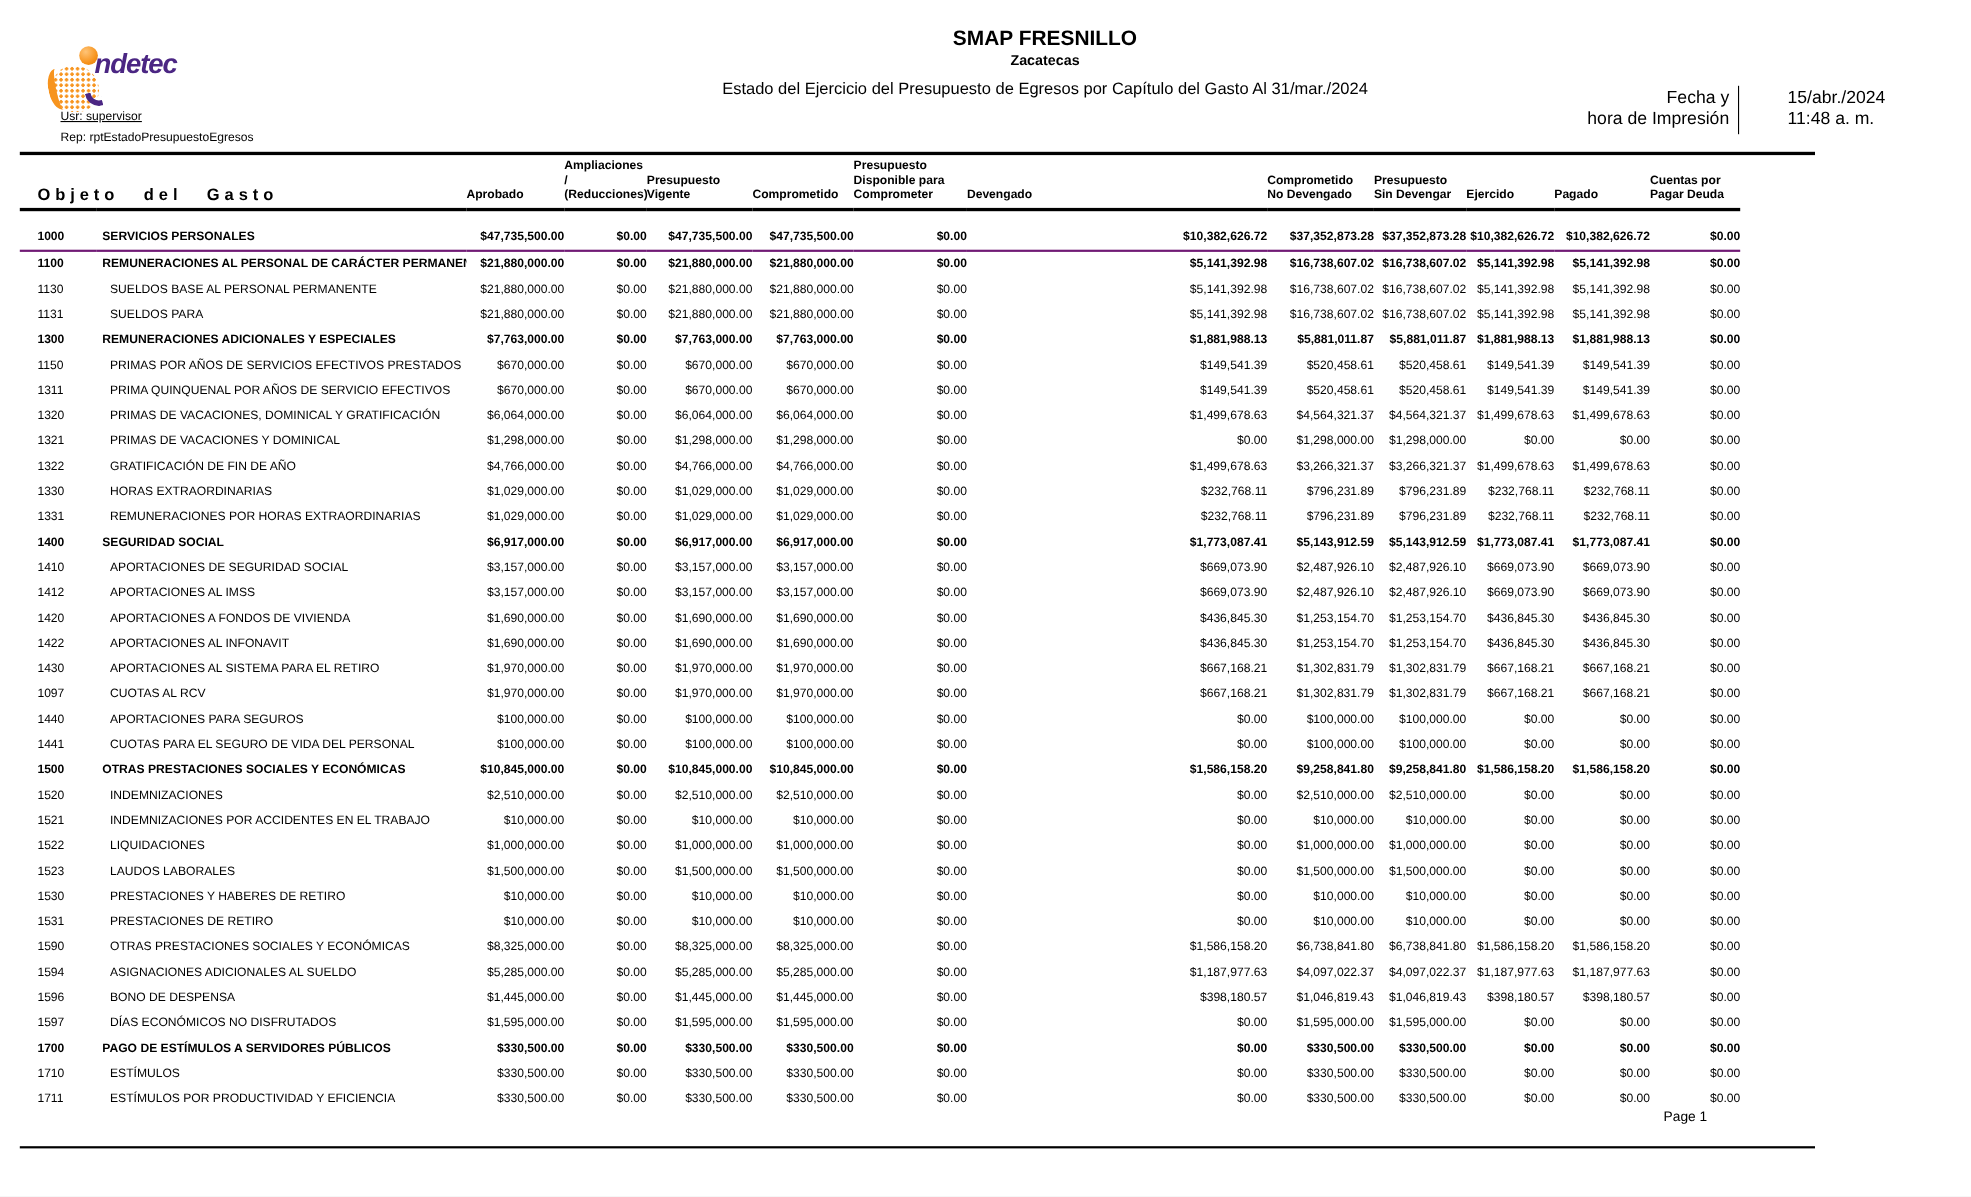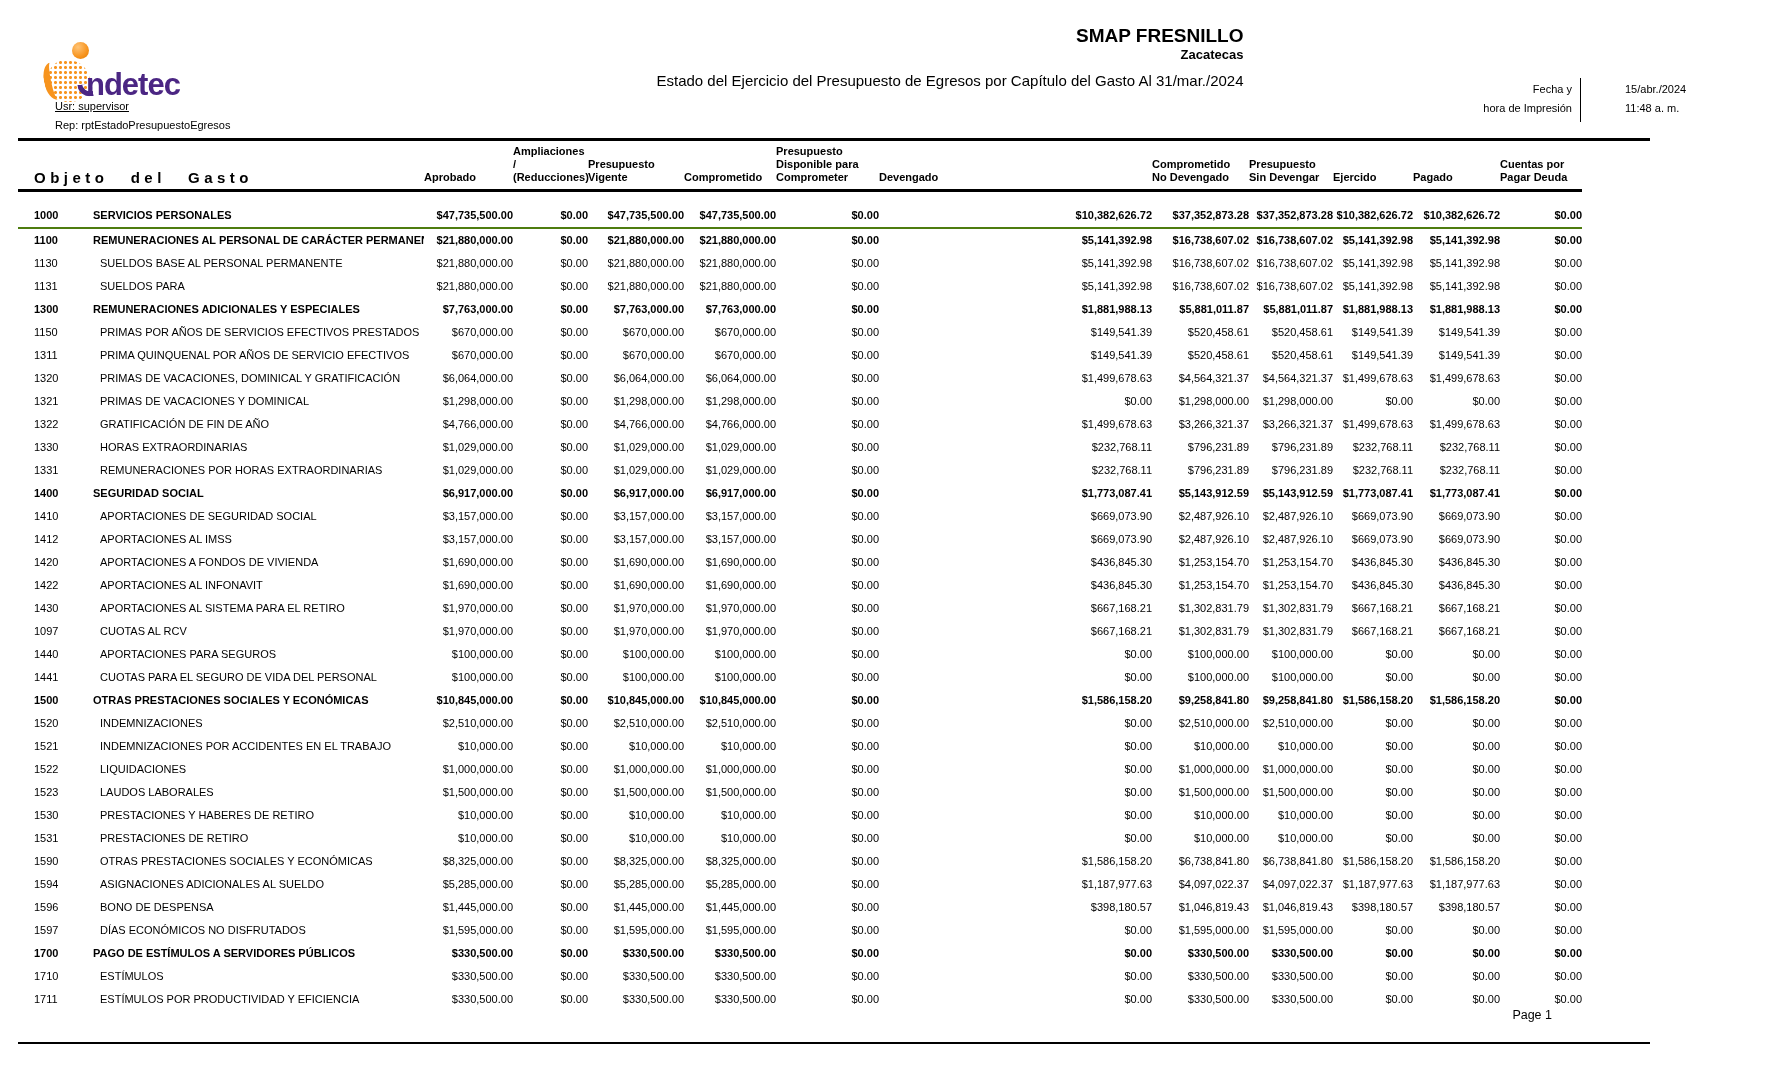--- a/index.html
+++ b/index.html
@@ -17,33 +17,33 @@
   .logo .body {
     position:absolute; left:0px; top:16px; width:42px; height:42px; border-radius:45% 55% 50% 50%;
     background-image:radial-gradient(#f7941e 1.3px, rgba(0,0,0,0) 1.6px);
     background-size:5px 5px;
   }
   .logo .swoosh { position:absolute; left:-4px; top:18px; width:20px; height:38px;
     border-left:7px solid #f7941e; border-radius:50%; transform:rotate(-12deg); }
   .logo .tail { position:absolute; left:30px; top:40px; width:15px; height:13px;
     border-left:5px solid #4b2683; border-bottom:5px solid #4b2683;
     border-bottom-left-radius:14px; transform:rotate(-8deg); }
-  .logo .word { position:absolute; left:38px; top:23px; font-size:31px; font-weight:bold;
-    color:#4b2683; letter-spacing:-1px; }
+  .logo .word { position:absolute; left:38px; top:0; font-size:25px; font-weight:bold;
+    font-style:italic; color:#4b2683; letter-spacing:-1px; }
   .meta-line { position:absolute; left:55px; font-size:11px; color:#000; }
   .meta-usr { top:100px;text-decoration:underline; }
   .meta-rep { top:119px; }
 
   .titles { position:absolute; left:950px; top:24px; transform:translateX(-50%);
-            text-align:right; white-space:nowrap; }
+            text-align:center; white-space:nowrap; }
   .title-org   { font-size:19px; font-weight:bold; line-height:23px; }
   .title-state { font-size:13px; font-weight:bold; line-height:16px; }
   .title-rep   { font-size:15px; font-weight:normal; line-height:18px; margin-top:9px; }
 
-  .datebox { position:absolute; top:80px; left:1360px; width:300px; height:44px; font-size:11px; }
+  .datebox { position:absolute; top:80px; left:1360px; width:300px; height:44px; font-size:16px; }
   .datebox .labels { position:absolute; right:88px; top:0; text-align:right; line-height:19px; }
   .datebox .values { position:absolute; left:228px; top:0; text-align:left; line-height:19px;margin-left:37px; }
   .datebox .vline  { position:absolute; left:220px; top:-2px; width:1px; height:44px; background:#000; }
 
   
   .rule { position:absolute; left:18px; width:1632px; background:#000; }
   .rule-top    { top:138px; height:3px; }
   .rule-bottom { top:1042px; height:2px; }
 
   
@@ -53,21 +53,21 @@
              white-space:pre-line; line-height:13px; height:46px; padding:0 0 5px 0;
              border-bottom:3px solid #000; }
   thead th.objeto { text-align:left; font-size:15px; letter-spacing:0.30em; word-spacing:0.9em;
                     padding-left:16px; white-space:nowrap; }
   tbody::before { content:""; display:table-row; height:14px; }
   tbody td { font-size:11px; height:23px; line-height:23px; white-space:nowrap; padding:0; }
   td.code  { padding-left:16px; }
   td.label { overflow:hidden; padding-left:12px; }
   td.val   { text-align:right; }
   tr.lvl1 td, tr.lvl2 td { font-weight:bold; }
-  tr.lvl1 td { border-bottom:2px solid #4d7c0f;margin-top:28px; }
+  tr.lvl1 td { border-bottom:2px solid #701a75;margin-top:28px; }
   tr.lvl1 td.label, tr.lvl2 td.label { padding-left:5px; }
 
   .page-footer { position:absolute; right:240px; top:1008px; font-size:12.5px; }
 </style>
 </head>
 <body>
 
 <div class="page">
 
   <div class="logo">

